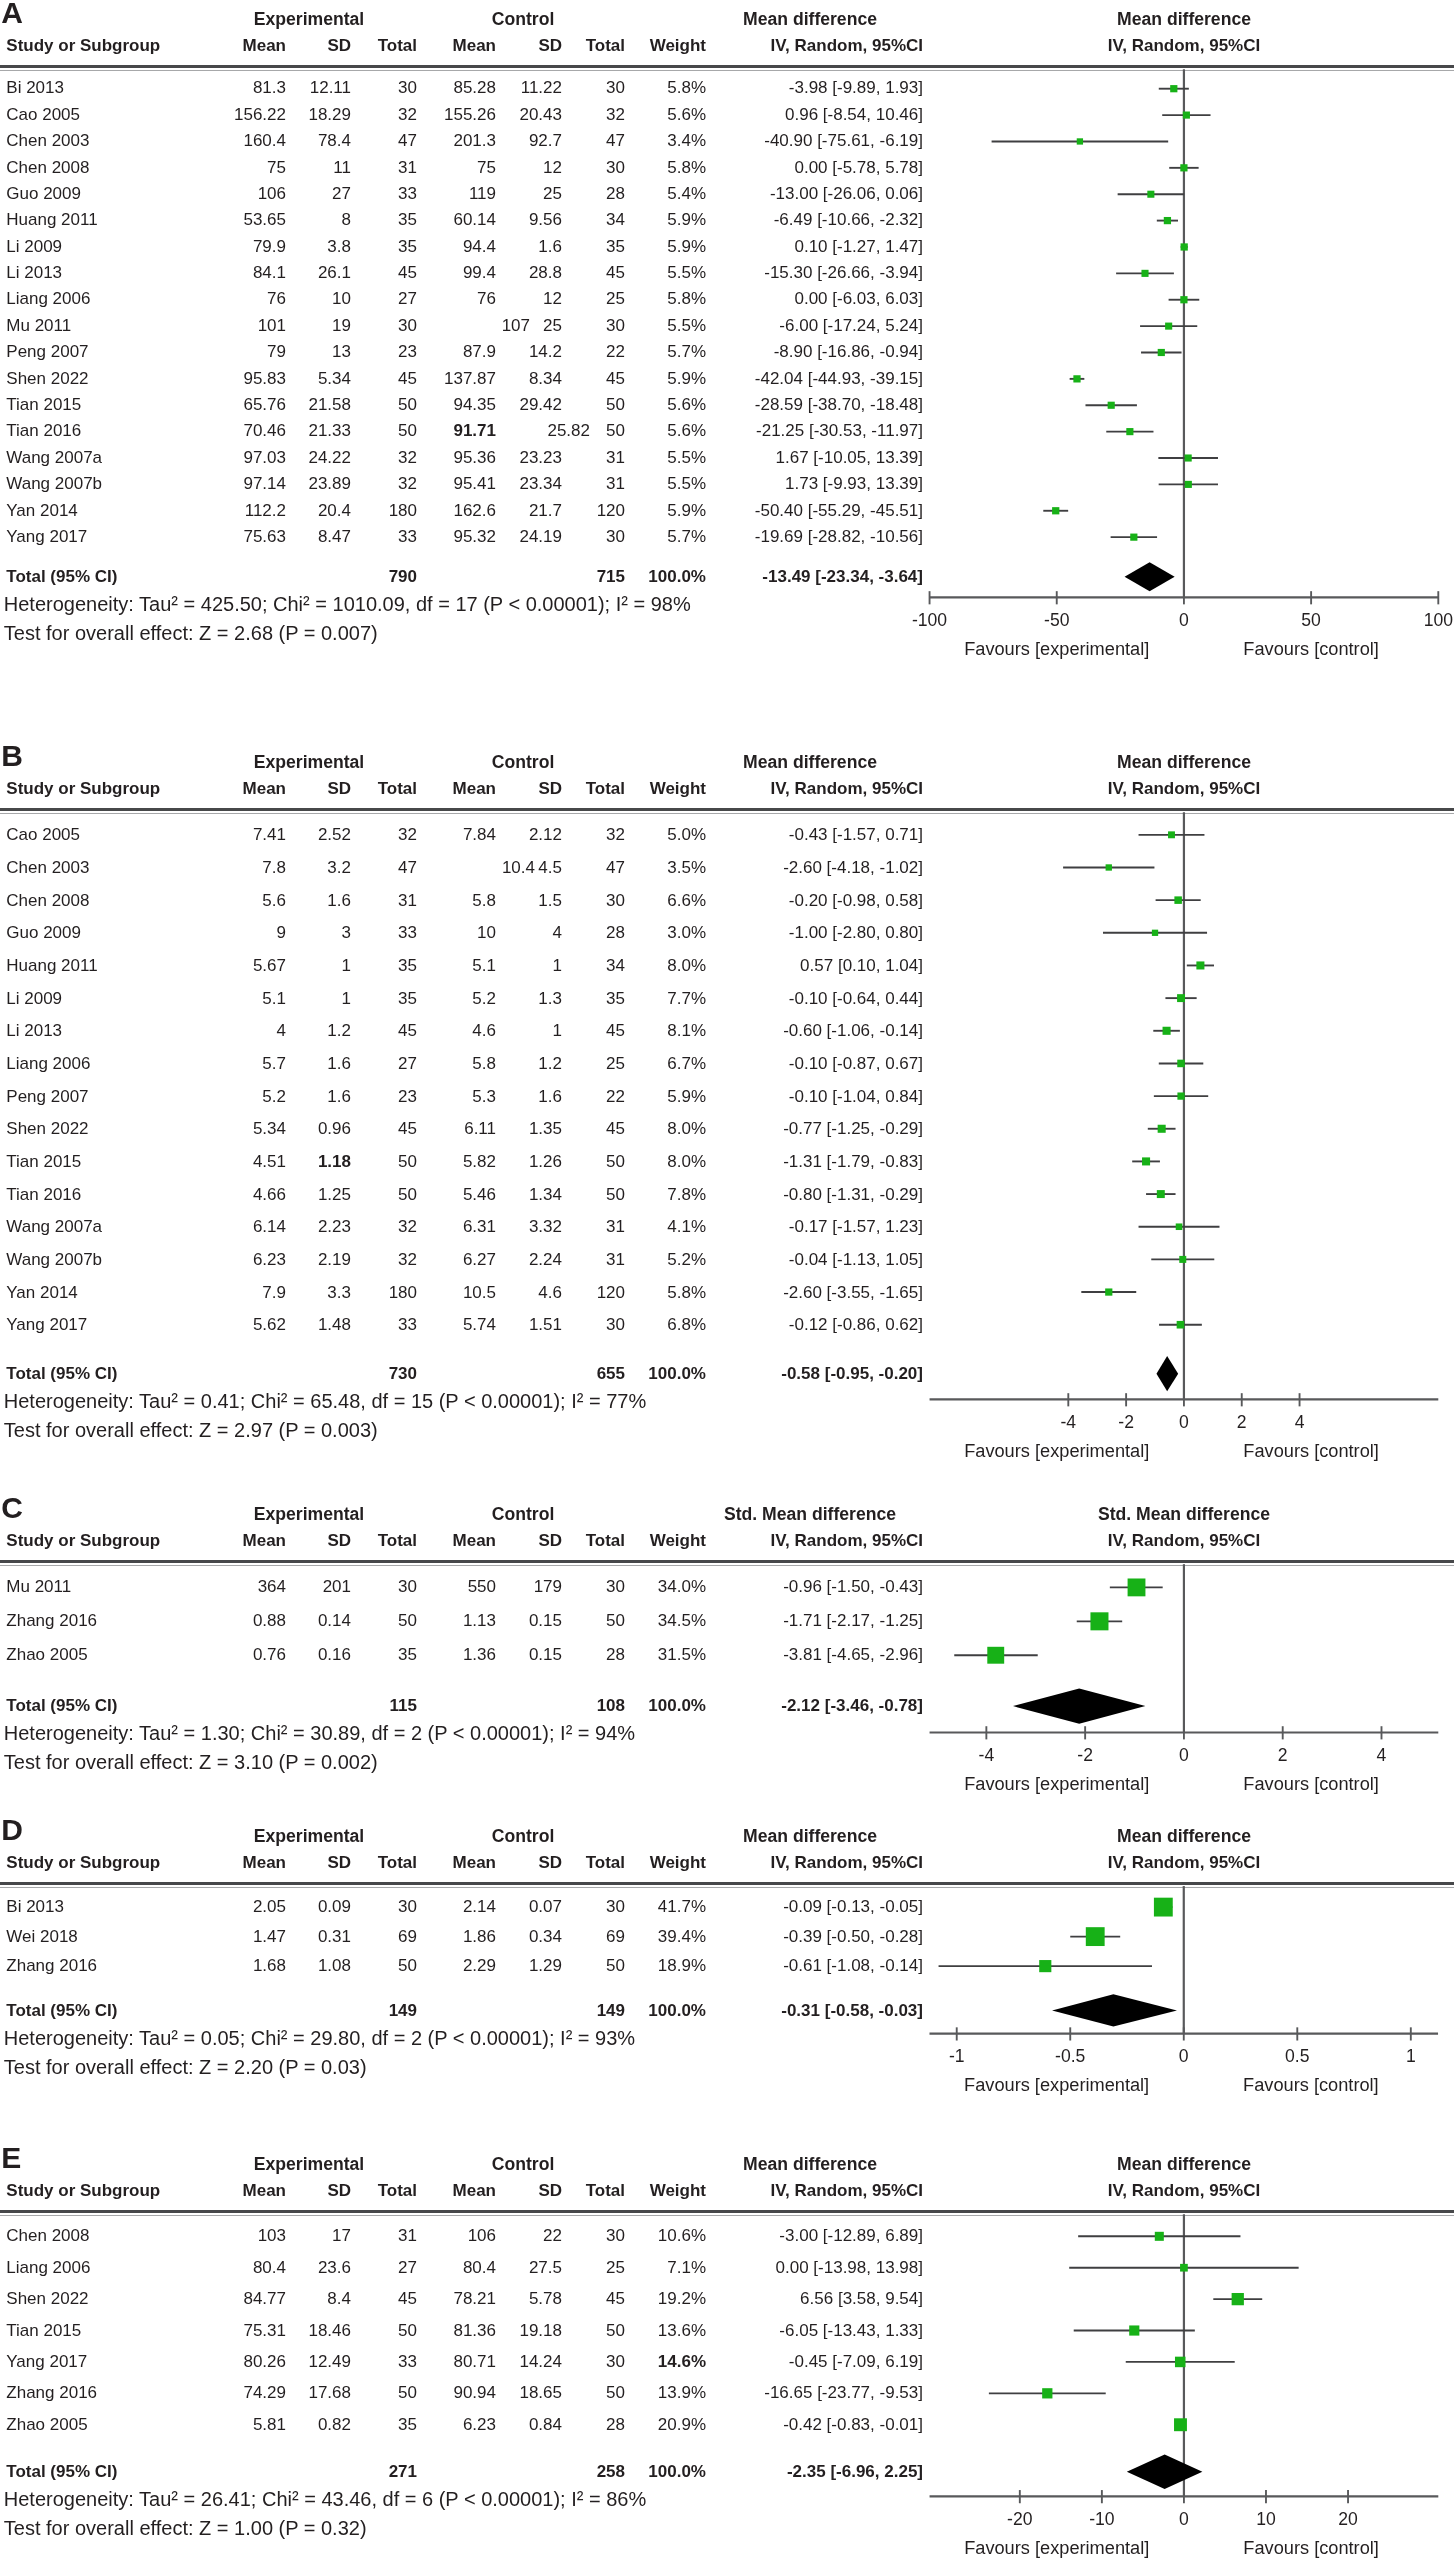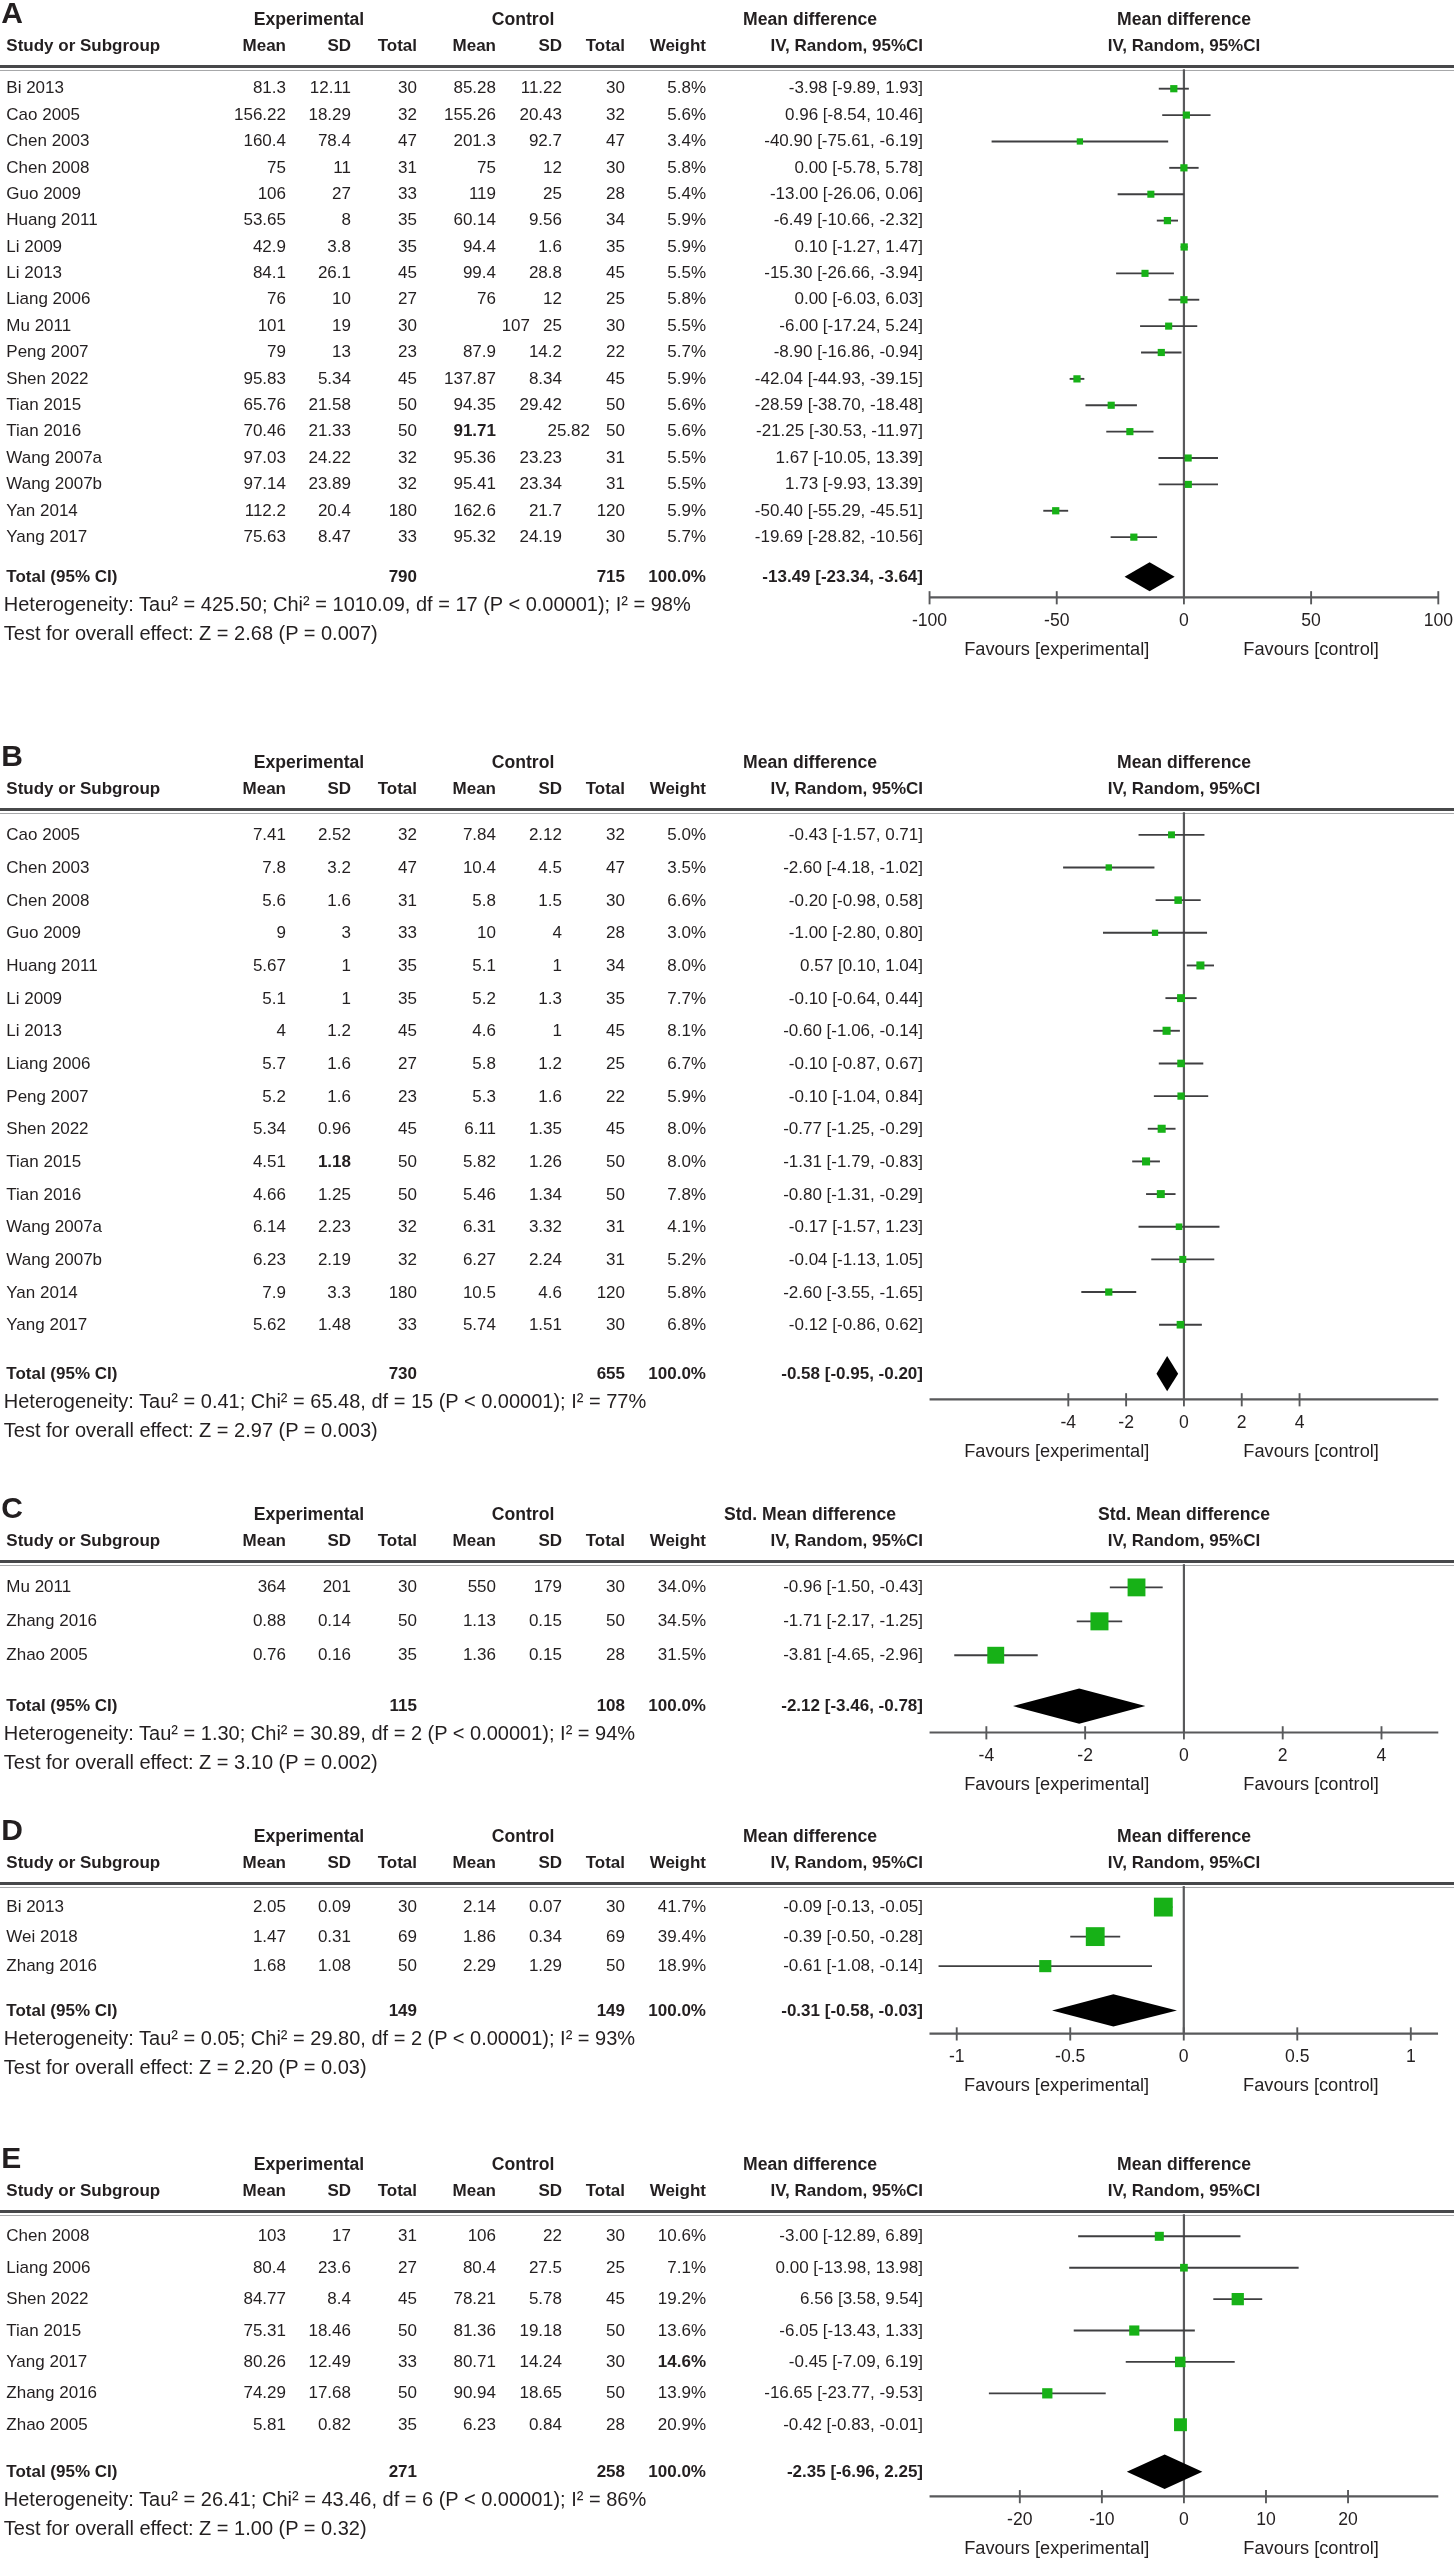--- a/index.html
+++ b/index.html
@@ -102,21 +102,21 @@
         <span style="right:1103px;">8</span>
         <span style="right:1037px;">35</span>
         <span style="right:958px;">60.14</span>
         <span style="right:892px;">9.56</span>
         <span style="right:829px;">34</span>
         <span style="right:748px;">5.9%</span>
         <span style="right:531px;">-6.49 [-10.66, -2.32]</span>
       </div>
       <div class="row" style="position:absolute;left:0;width:100%;top:234px;height:26px;line-height:26px;">
         <span style="left:6.3px;">Li 2009</span>
-        <span style="right:1168px;">42.9</span>
+        <span style="right:1168px;">79.9</span>
         <span style="right:1103px;">3.8</span>
         <span style="right:1037px;">35</span>
         <span style="right:958px;">94.4</span>
         <span style="right:892px;">1.6</span>
         <span style="right:829px;">35</span>
         <span style="right:748px;">5.9%</span>
         <span style="right:531px;">0.10 [-1.27, 1.47]</span>
       </div>
       <div class="row" style="position:absolute;left:0;width:100%;top:260px;height:26px;line-height:26px;">
         <span style="left:6.3px;">Li 2013</span>
@@ -333,21 +333,21 @@
         <span style="right:892px;">2.12</span>
         <span style="right:829px;">32</span>
         <span style="right:748px;">5.0%</span>
         <span style="right:531px;">-0.43 [-1.57, 0.71]</span>
       </div>
       <div class="row" style="position:absolute;left:0;width:100%;top:108px;height:33px;line-height:33px;">
         <span style="left:6.3px;">Chen 2003</span>
         <span style="right:1168px;">7.8</span>
         <span style="right:1103px;">3.2</span>
         <span style="right:1037px;">47</span>
-        <span style="right:958px;margin-left:20px;">10.4</span>
+        <span style="right:919px;margin-left:20px;">10.4</span>
         <span style="right:892px;">4.5</span>
         <span style="right:829px;">47</span>
         <span style="right:748px;">3.5%</span>
         <span style="right:531px;">-2.60 [-4.18, -1.02]</span>
       </div>
       <div class="row" style="position:absolute;left:0;width:100%;top:141px;height:33px;line-height:33px;">
         <span style="left:6.3px;">Chen 2008</span>
         <span style="right:1168px;">5.6</span>
         <span style="right:1103px;">1.6</span>
         <span style="right:1037px;">31</span>

